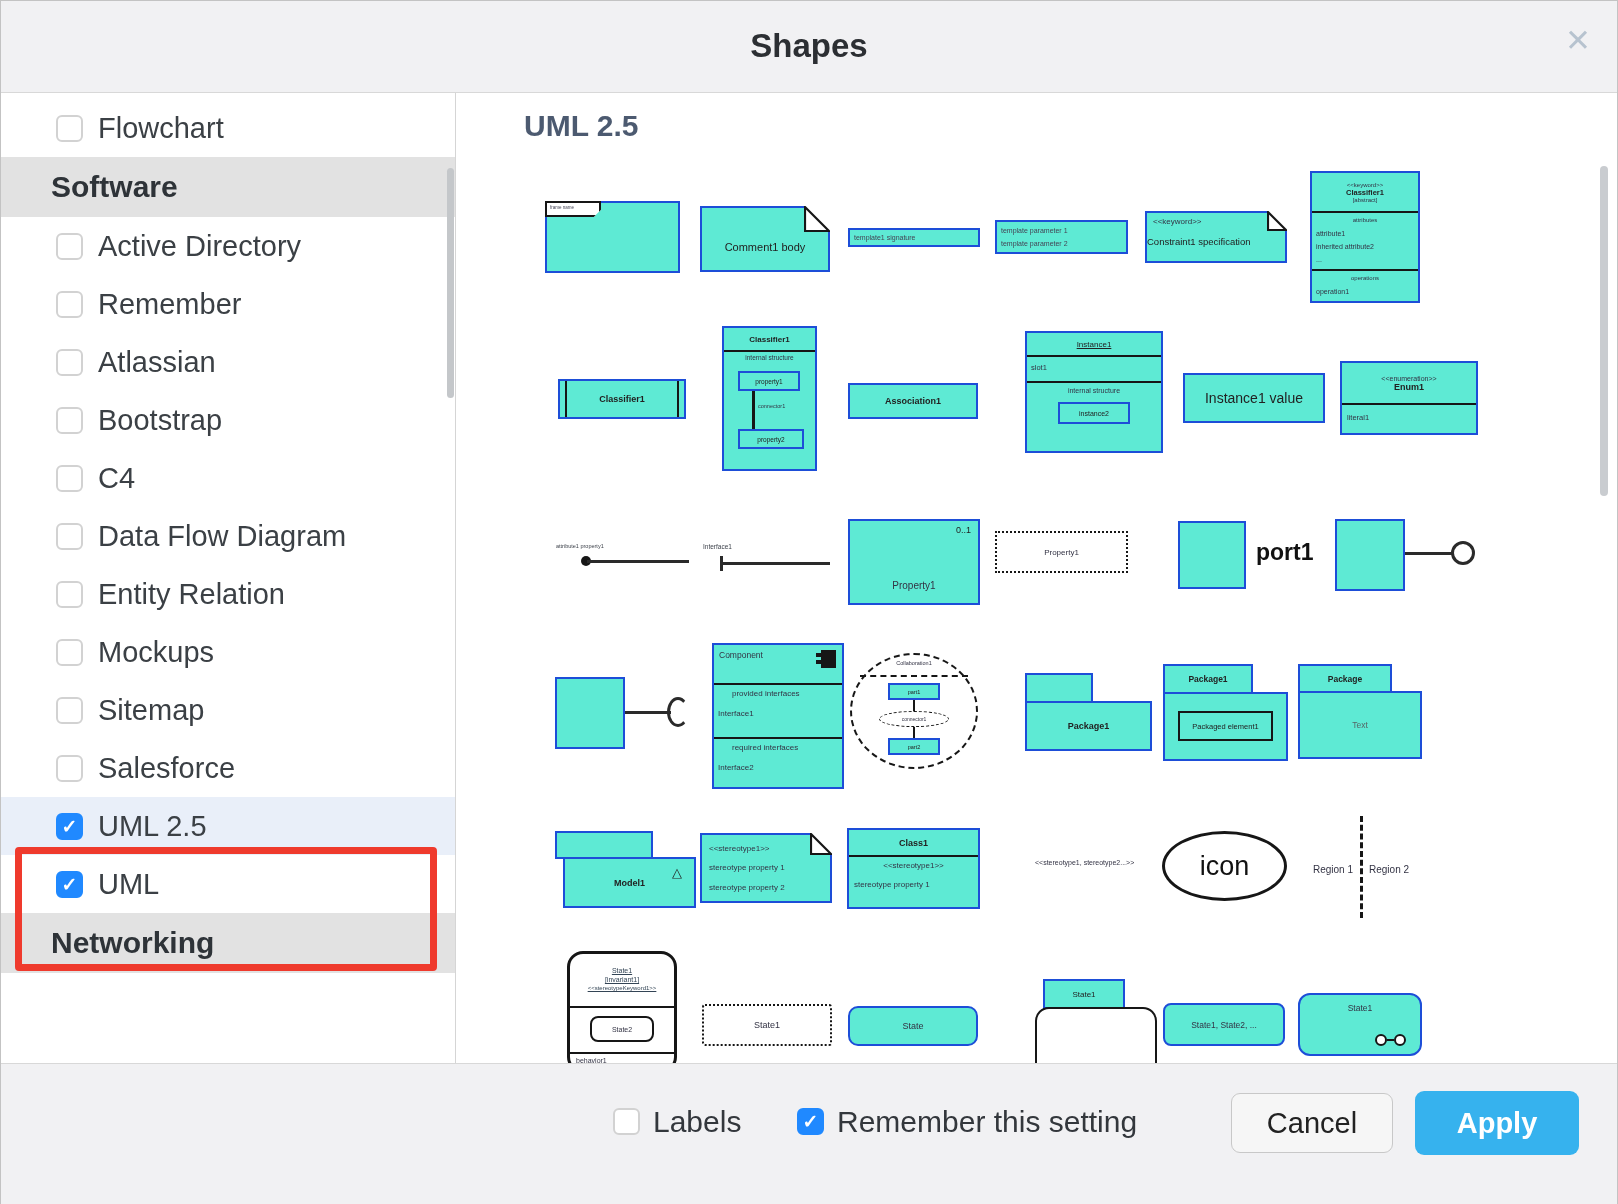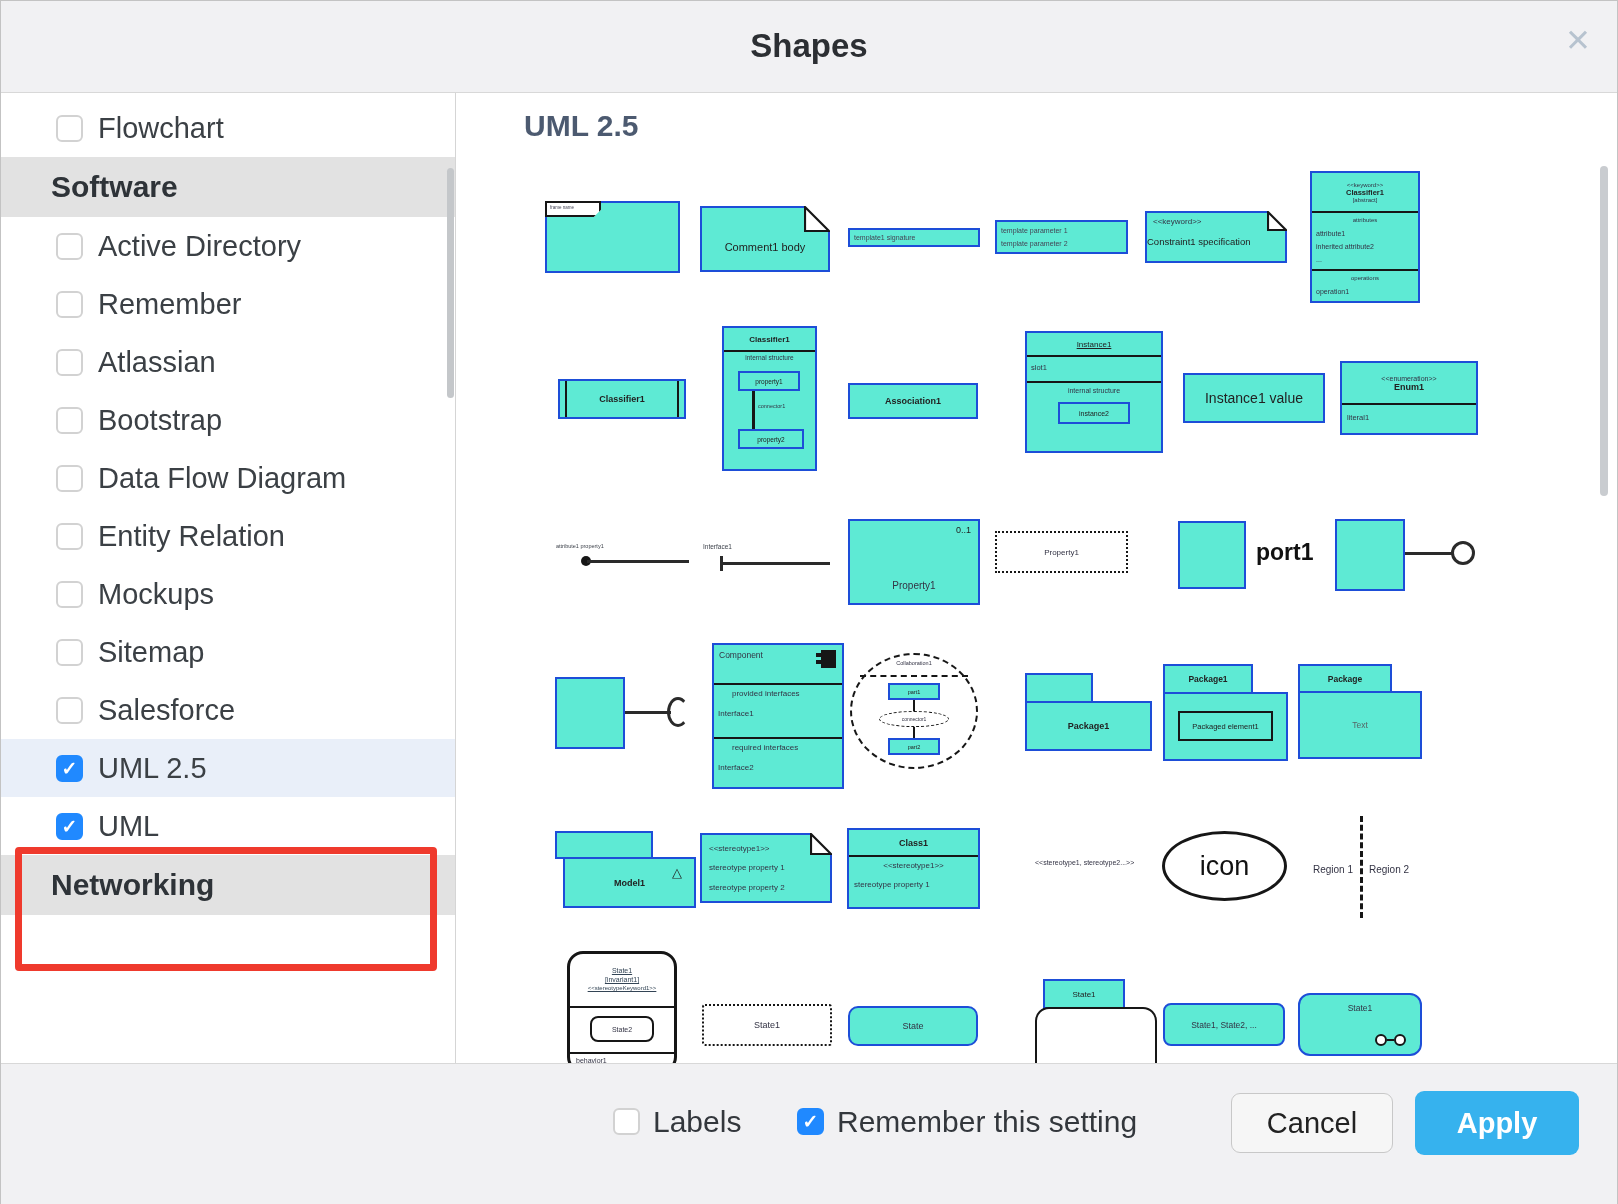--- a/index.html
+++ b/index.html
@@ -88,20 +88,24 @@
         <span class="cb"></span>
         <span class="lbl">Remember</span>
       </div>
       <div class="row">
         <span class="cb"></span>
         <span class="lbl">Atlassian</span>
       </div>
       <div class="row">
         <span class="cb"></span>
         <span class="lbl">Bootstrap</span>
+      </div>
+      <div class="row">
+        <span class="cb"></span>
+        <span class="lbl">C4</span>
       </div>
       <div class="row">
         <span class="cb"></span>
         <span class="lbl">Data Flow Diagram</span>
       </div>
       <div class="row">
         <span class="cb"></span>
         <span class="lbl">Entity Relation</span>
       </div>
       <div class="row">

